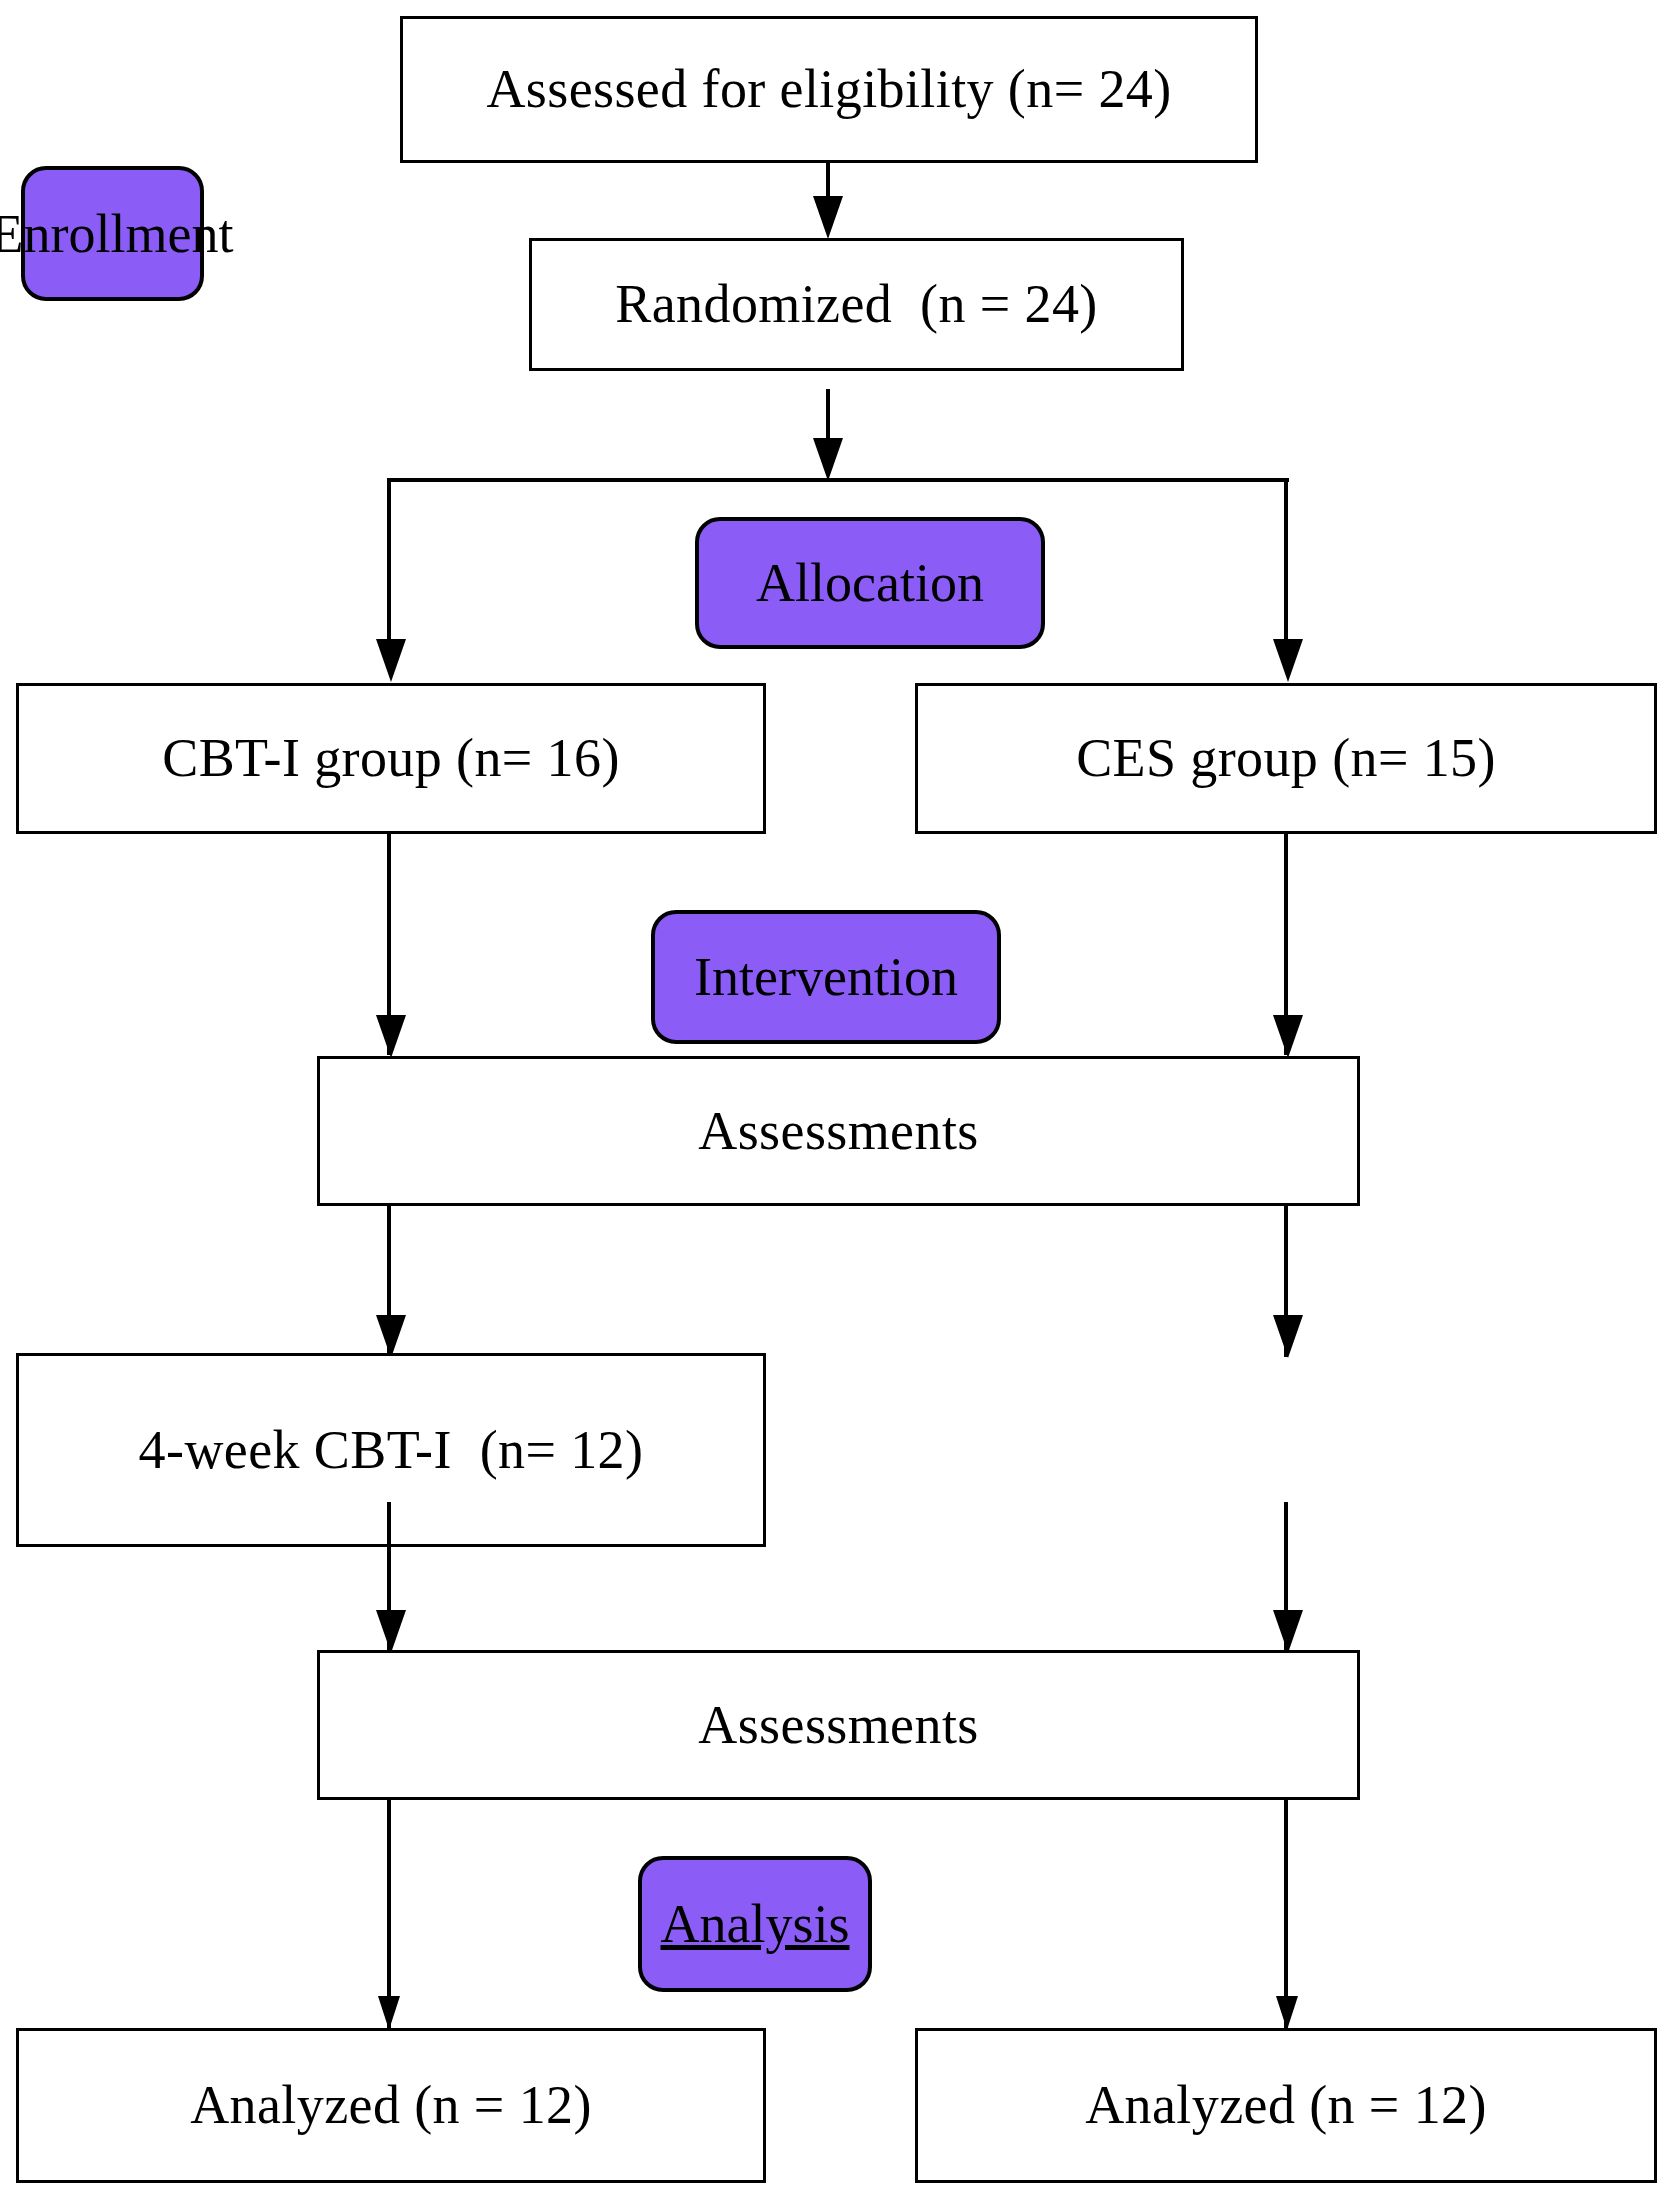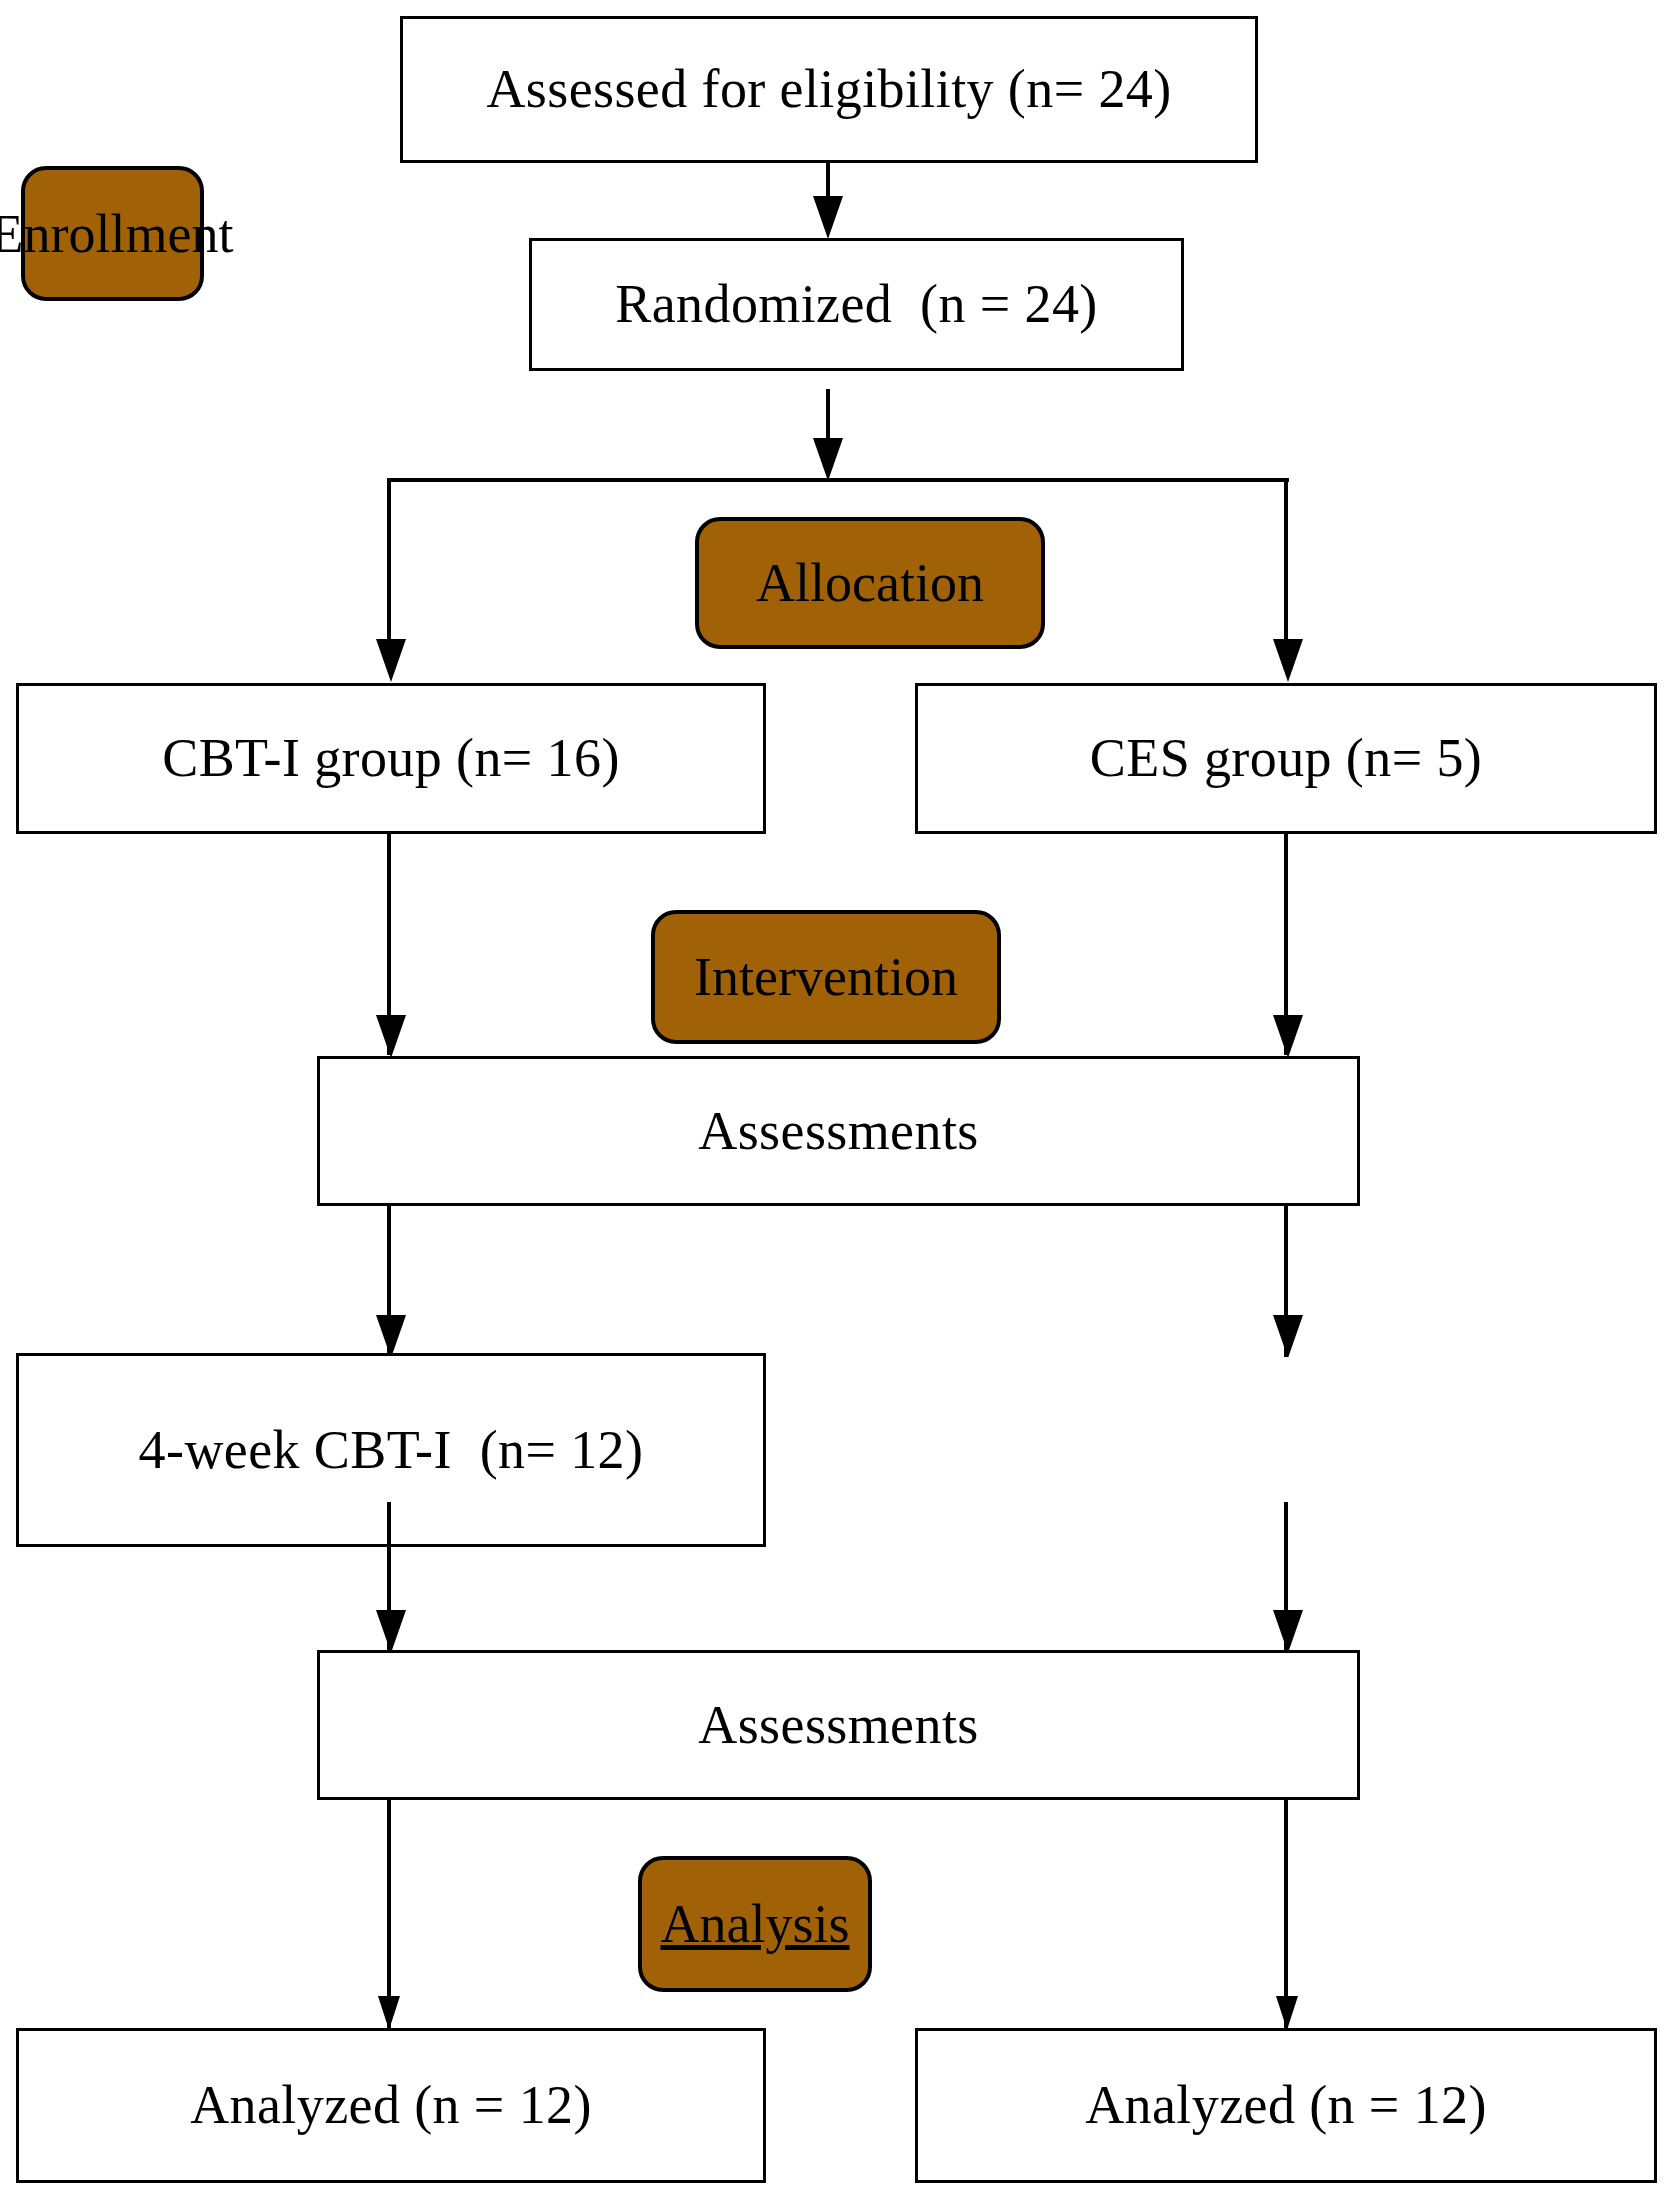--- a/index.html
+++ b/index.html
@@ -31,21 +31,21 @@
     white-space: pre;
   }
   .box .label {
     font-size: 54px;
     letter-spacing: 0.4px;
   }
   
   .badge {
     position: absolute;
     box-sizing: border-box;
-    background: #a16207;
+    background: #8b5cf6;
     border: 4.4px solid #000000;
     border-radius: 25px;
     display: flex;
     align-items: center;
     justify-content: center;
     text-align: center;
     color: #000000;
     z-index: 6;
     white-space: pre;
   }
@@ -108,21 +108,21 @@
 
   <div class="badge" style="left:651px; top:517px; width:350px; height:132px;margin-left:44px;">
     <span class="label">Allocation</span>
   </div>
 
   <div class="box" style="left:16px; top:683px; width:750px; height:151px;">
     <span class="label">CBT-I group (n= 16)</span>
   </div>
 
   <div class="box" style="left:915px; top:683px; width:742px; height:151px;">
-    <span class="label">CES group (n= 5)</span>
+    <span class="label">CES group (n= 15)</span>
   </div>
 
   <div class="vline" style="left:387px; top:834px; height:221px;"></div>
   <div class="arrowhead" style="left:376px; top:1015px;"></div>
 
   <div class="vline" style="left:1284px; top:834px; height:221px;"></div>
   <div class="arrowhead" style="left:1273px; top:1015px;"></div>
 
   <div class="badge" style="left:651px; top:910px; width:350px; height:134px;">
     <span class="label">Intervention</span>

